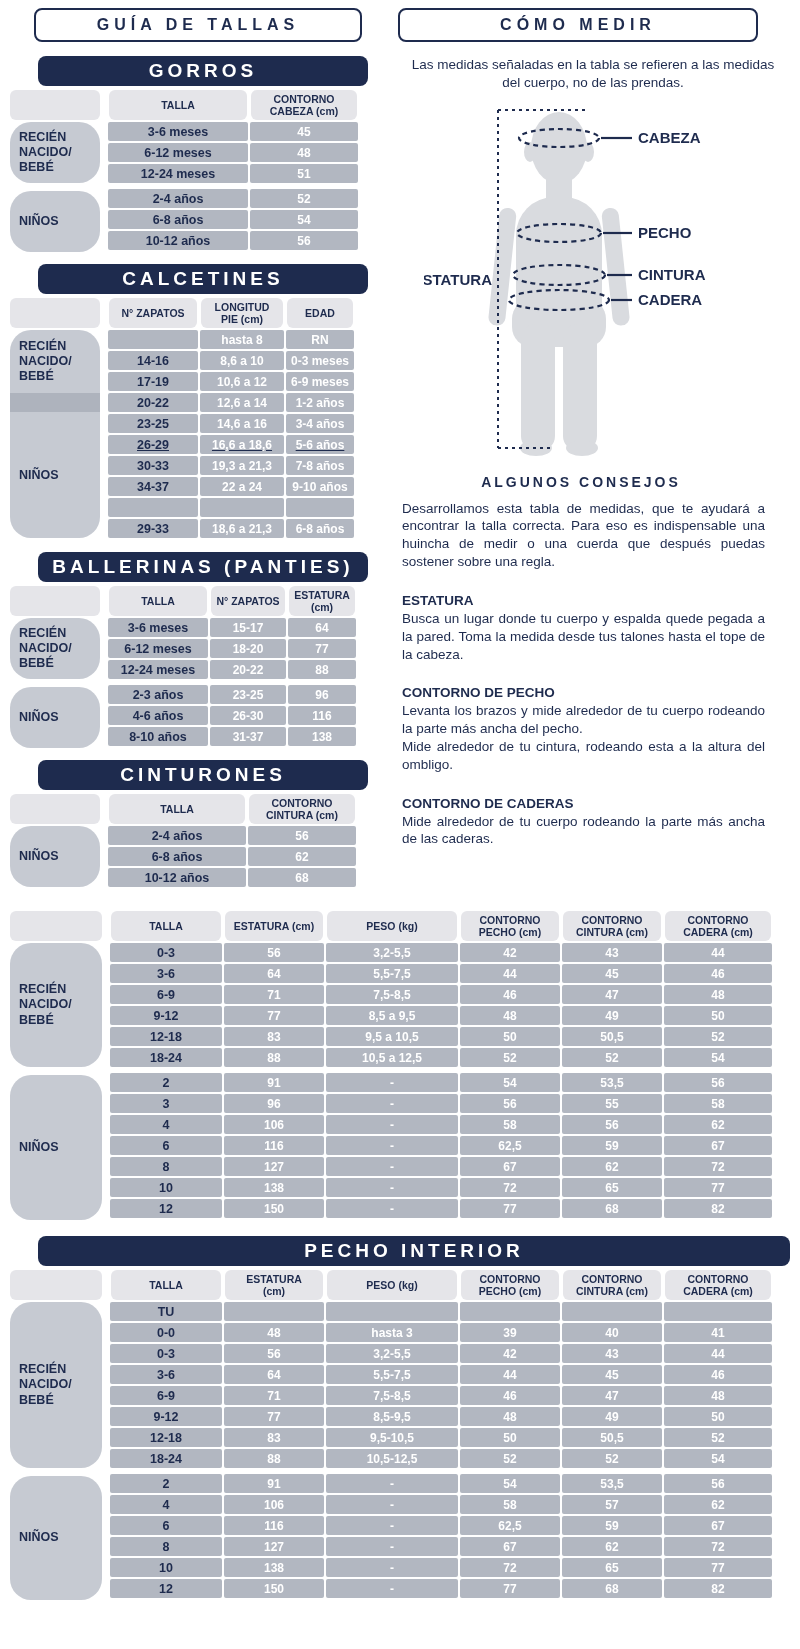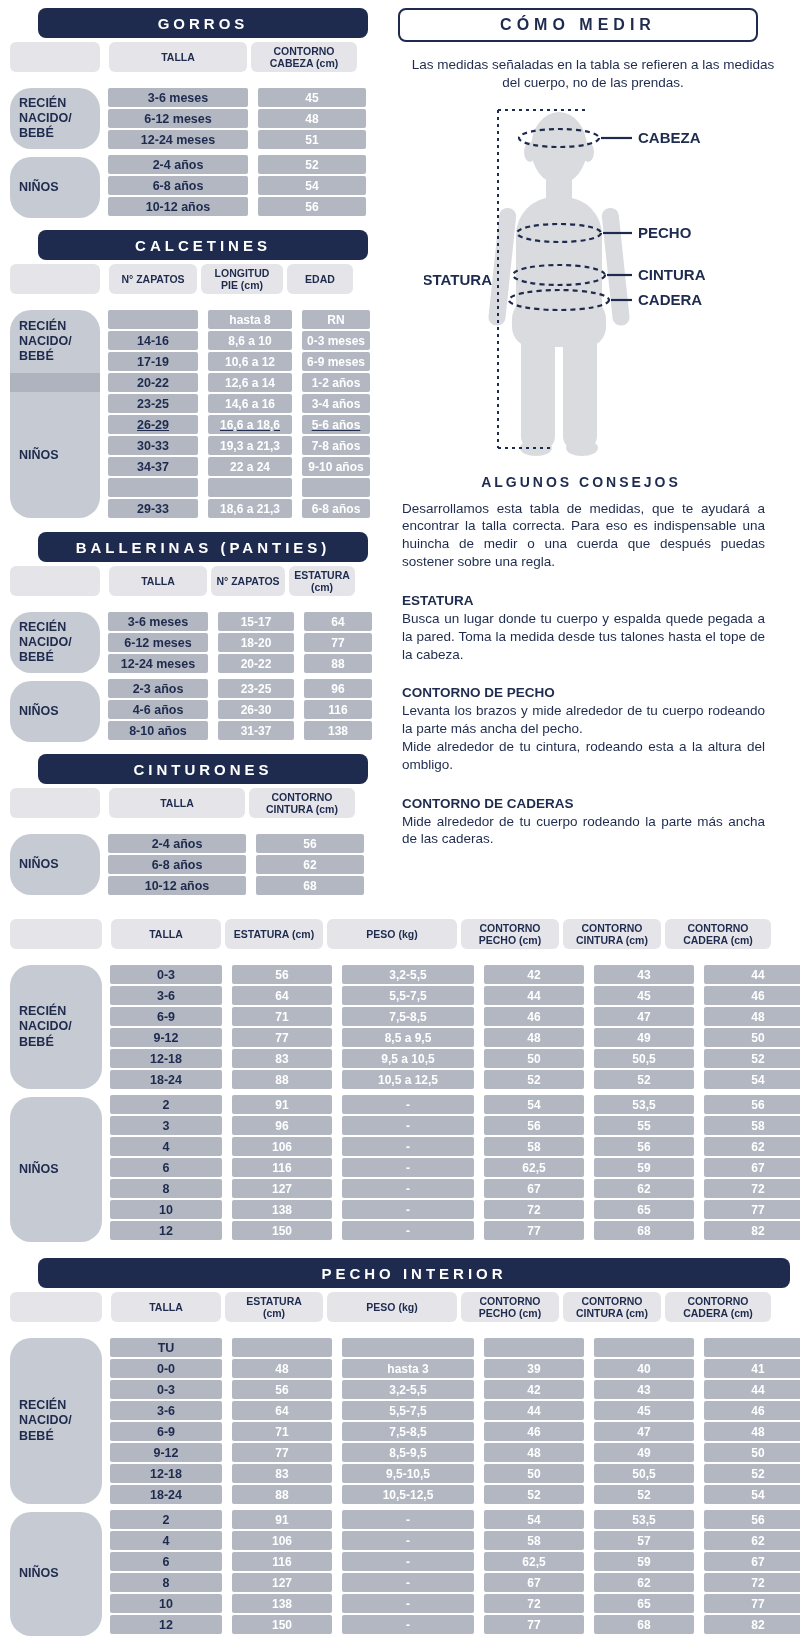--- a/index.html
+++ b/index.html
@@ -15,38 +15,38 @@
   .rightcol{flex:1;padding-left:34px;}
 
   .title-box{height:34px;border:2px solid var(--navy);border-radius:8px;display:flex;
     align-items:center;justify-content:center;font-weight:bold;font-size:16px;
     letter-spacing:5px;color:var(--navy);background:#fff;margin-bottom:14px;}
   .leftcol .title-box{margin-left:24px;margin-right:6px;}
   .rightcol .title-box{margin-left:-4px;margin-right:32px;}
 
   .sztable{margin-bottom:12px;}
   .tbar{height:30px;background:var(--navy);border-radius:8px;color:#fff;font-weight:bold;
-    font-size:15px;letter-spacing:4px;display:flex;align-items:center;justify-content:center;
+    font-size:19px;letter-spacing:4px;display:flex;align-items:center;justify-content:center;
     margin-bottom:4px;margin-left:28px;}
-  .thead{display:flex;margin-bottom:16px;}
+  .thead{display:flex;margin-bottom:2px;}
   .labchip{flex:none;background:var(--chip);border-radius:6px;height:30px;margin-right:8px;}
   .headcols{display:grid;gap:2px;}
   .chip{background:var(--chip);border-radius:6px;height:30px;margin:0 1px;display:flex;
     align-items:center;justify-content:center;text-align:center;font-size:10.5px;font-weight:bold;
     color:var(--navy);line-height:1.15;white-space:pre-line;}
   .tbody{display:flex;}
   .labstack{flex:none;margin-right:8px;}
   .labblock{background:var(--label);border-radius:21px;position:relative;display:flex;
     align-items:center;padding-left:9px;font-weight:bold;font-size:12.5px;line-height:1.22;
     color:var(--navy);white-space:pre-line;}
   .labseg{position:absolute;left:0;right:0;display:flex;align-items:center;padding-left:9px;
     white-space:pre-line;}
   .labband{position:absolute;left:0;right:0;background:var(--band);}
   .rowswrap{flex:1;}
-  .trow{display:grid;gap:10px;margin-bottom:2px;}
+  .trow{display:grid;gap:2px;margin-bottom:2px;}
   .tcell{height:19px;background:var(--cell);display:flex;align-items:center;justify-content:center;
     font-size:12px;font-weight:bold;color:#fff;border-radius:2px;}
   .tcell.c0{color:var(--navy);font-size:12.5px;}
 
   .intro{text-align:center;font-size:13.5px;line-height:1.32;margin:2px 10px 4px 4px;}
   .diagram{margin-left:22px;}
   .diagram svg text{font-family:"Liberation Sans",sans-serif;font-weight:bold;font-size:15px;
     fill:var(--navy);}
   .consejos-title{text-align:center;font-weight:bold;letter-spacing:3px;font-size:14px;
     margin:6px 30px 10px 0;}
@@ -56,20 +56,23 @@
   .bottom{margin-top:10px;}
   .bottom .sztable{margin-bottom:16px;}
 </style>
 </head>
 <body>
 
 <div class="page">
   <div class="top">
 
     <div class="leftcol">
+      <div class="title-box">
+        <span>GUÍA DE TALLAS</span>
+      </div>
       <div class="sztable">
           <div class="tbar">GORROS</div>
           <div class="thead">
             <div class="labchip" style="width: 90px;"></div>
             <div class="headcols" style="grid-template-columns: 140px 108px;">
               <div class="chip">TALLA</div>
               <div class="chip">CONTORNO
 CABEZA (cm)</div>
             </div>
           </div>

